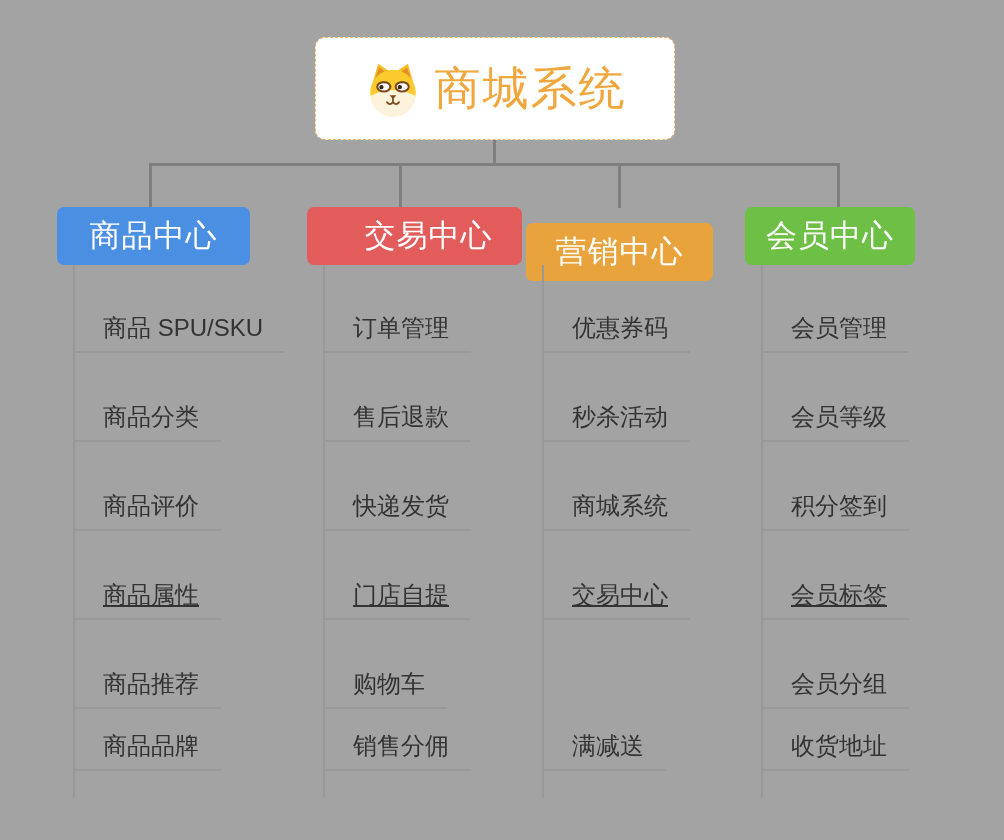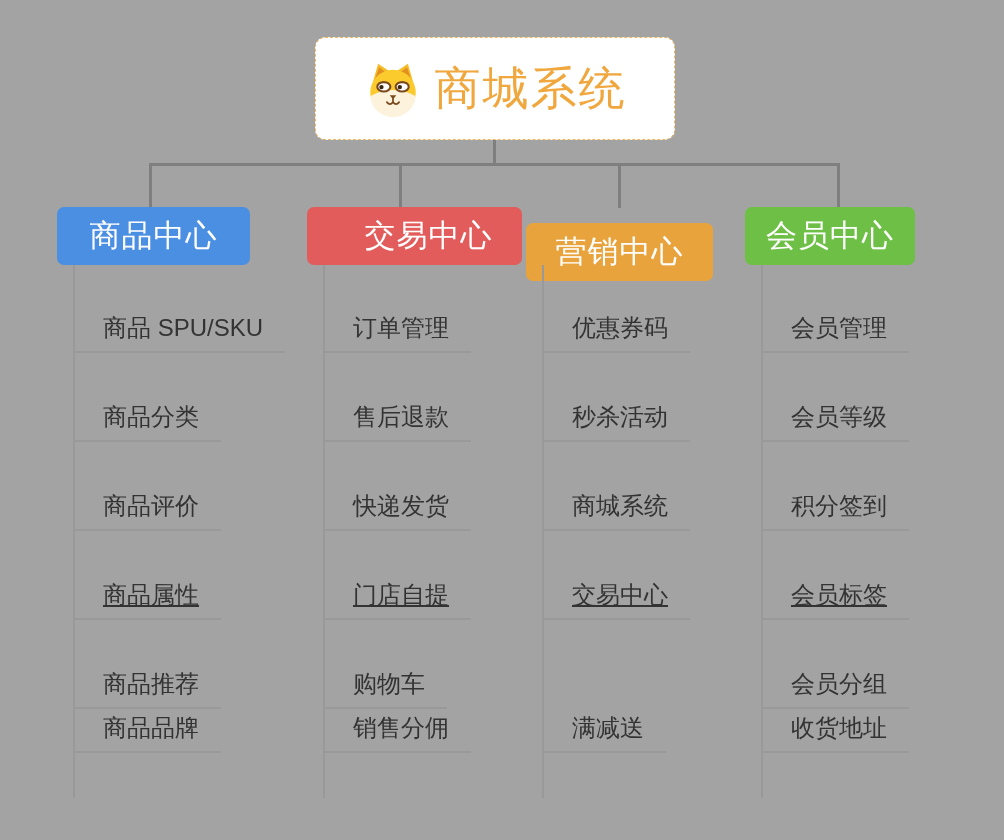--- a/index.html
+++ b/index.html
@@ -29,21 +29,21 @@
 
   
   .spine{position:absolute;top:265px;width:2px;height:533px;background:#999999;}
   .s0{left:73px;} .s1{left:323px;} .s2{left:542px;} .s3{left:761px;}
 
   
   .leaf{position:absolute;font-size:24px;line-height:28px;color:#333333;
         padding:0 22px 9px 30px;border-bottom:2px solid #999999;white-space:nowrap;}
   .l0{left:73px;} .l1{left:323px;text-align:right;} .l2{left:542px;} .l3{left:761px;}
   .r0{top:314px;} .r1{top:403px;} .r2{top:492px;}
-  .r3{top:581px;text-decoration:underline;} .r4{top:670px;} .r5{top:714px;}
+  .r3{top:581px;text-decoration:underline;} .r4{top:670px;} .r5{top:732px;}
 </style>
 </head>
 <body>
 
 <div class="canvas">
 
   <div class="cline root-stem"></div>
   <div class="cline hbar"></div>
   <div class="cline drop d0"></div>
   <div class="cline drop d1"></div>

